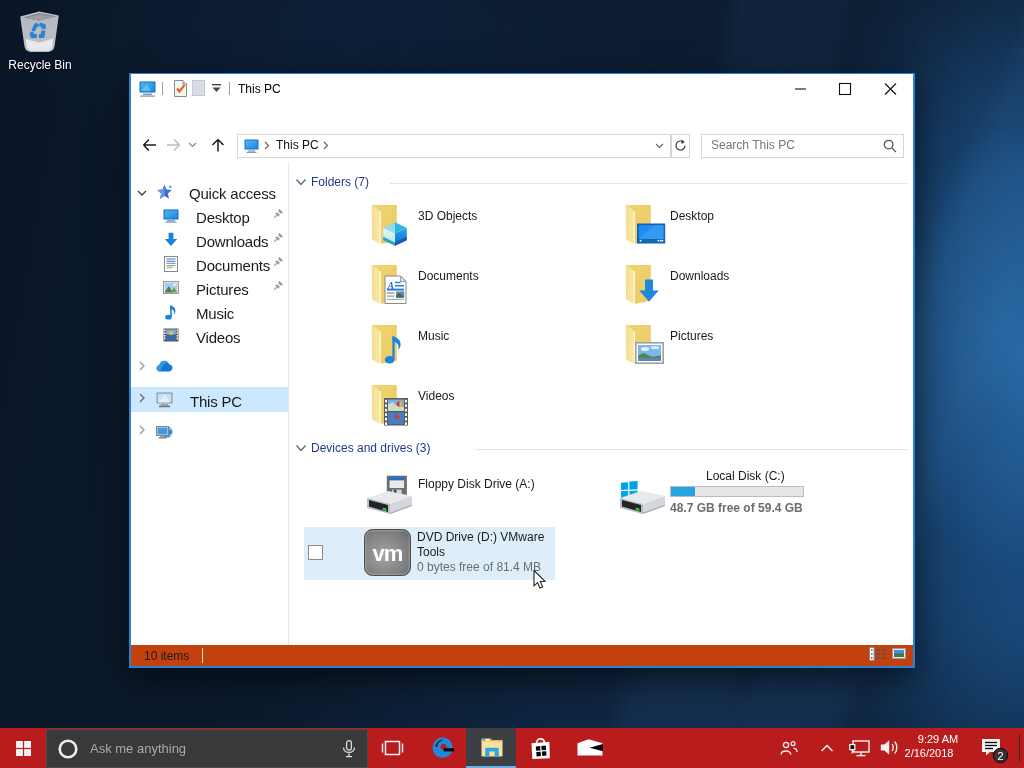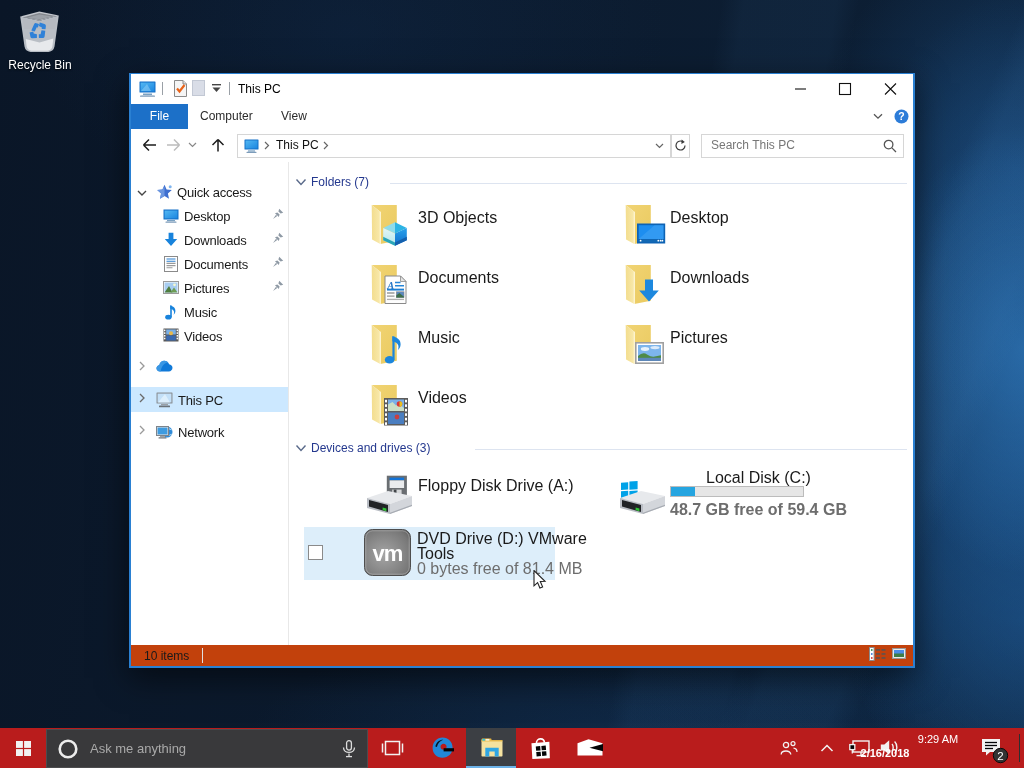--- a/index.html
+++ b/index.html
@@ -36,28 +36,28 @@
   #menubar { left:0; top:30px; width:784px; height:25px; background:#fff; }
   #filetab { position:absolute; left:0; top:0; width:57px; height:25px; background:#1c70c8; color:#fff;
              font-size:12px; text-align:center; line-height:25px; }
   .menuitem { position:absolute; top:0; height:25px; line-height:25px; font-size:12px; color:#2b2b2b; }
   
   #toolbar { left:0; top:55px; width:784px; height:33px; background:#fff; }
   .tbox { position:absolute; top:5px; height:24px; background:#fff; border:1px solid #d6d6d6; }
   
   #nav { left:0; top:90px; width:157px; height:481px; background:#fff; }
   #navsep { left:157px; top:88px; width:1px; height:483px; background:#e8e8e8; }
-  .nrow { position:absolute; left:0; width:157px; height:24px; font-size:13px; letter-spacing:-0.2px; color:#1a1a1a; }
+  .nrow { position:absolute; left:12px; width:157px; height:24px; font-size:15px; letter-spacing:-0.2px; color:#1a1a1a; }
   .nrow .lab { position:absolute; top:4px; }
   .nico { position:absolute; top:4px; }
   
   #content { left:158px; top:88px; width:626px; height:483px; background:#fff; }
   .ghead { position:absolute; font-size:12px; color:#24388e; }
   .gline { position:absolute; height:1px; background:#dde4f0; }
-  .tile-label { position:absolute; font-size:16px; color:#1a1a1a; }
+  .tile-label { position:absolute; font-size:12px; color:#1a1a1a; }
   .sub { color:#6d6d6d; }
   
   #status { left:0; top:571px; width:784px; height:22px; background:#c2410c; font-size:12px; color:#1a1a1a; }
   
   #taskbar { left:0; top:728px; width:1024px; height:40px; background:#b91c1c; }
   #searchbox { position:absolute; left:46px; top:1px; width:322px; height:39px; background:#39393b; border:1px solid #4c4c4e; }
   #askme { position:absolute; left:43px; top:11px; font-size:13px; color:#a9a9a9; }
   #explbtn { position:absolute; left:466px; top:0; width:50px; height:40px; background:#3c3f44; }
   #explbtn .ul { position:absolute; left:0; bottom:0; width:50px; height:2px; background:#6cb2e8; }
   .clk { position:absolute; color:#fff; font-size:11px; text-align:center; width:70px; }
@@ -156,32 +156,20 @@
     <svg class="cap" style="left:647px" viewBox="0 0 45 30">
         <line x1="17" y1="15" x2="28" y2="15" stroke="#111" stroke-width="1.1"></line>
       </svg>
     <svg class="cap" style="left:691px" viewBox="0 0 45 30">
         <rect x="17.5" y="9.5" width="11" height="11" fill="none" stroke="#111" stroke-width="1.1"></rect>
       </svg>
     <svg class="cap" style="left:737px" viewBox="0 0 45 30">
         <path d="M17 9.5 L28 20.5 M28 9.5 L17 20.5" stroke="#111" stroke-width="1.1"></path>
       </svg>
   </div>
-  <div id="menubar" class="abs">
-    <div id="filetab">File</div>
-    <div class="menuitem" style="left:69px;">Computer</div>
-    <div class="menuitem" style="left:150px;">View</div>
-    <svg style="position:absolute;left:742px;top:9px" width="10" height="7" viewBox="0 0 10 7">
-        <path d="M1 1.2 L5 5.2 L9 1.2" stroke="#555" stroke-width="1.3" fill="none"></path>
-      </svg>
-    <svg style="position:absolute;left:763px;top:5px" width="15" height="15" viewBox="0 0 15 15">
-      <circle cx="7.5" cy="7.5" r="7" fill="#2c7cd8"></circle>
-      <text x="7.5" y="11.2" font-size="10.5" font-weight="bold" fill="#fff" text-anchor="middle" font-family="Liberation Sans">?</text>
-    </svg>
-  </div>
   <div style="position:absolute;left:0;top:55px;width:782px;height:1px;background:#ededed;"></div>
   <div id="toolbar" class="abs">
     <svg style="position:absolute;left:11px;top:9px" width="15" height="14" viewBox="0 0 15 14">
       <path d="M14 7 H1.5 M1.5 7 L7 1.5 M1.5 7 L7 12.5" stroke="#1d1d1d" stroke-width="1.5" fill="none"></path>
     </svg>
     <svg style="position:absolute;left:35px;top:9px" width="15" height="14" viewBox="0 0 15 14">
       <path d="M1 7 H13.5 M8 1.5 L13.5 7 M8 12.5 L13.5 7" stroke="#bcbcbc" stroke-width="1.5" fill="none"></path>
     </svg>
     <svg style="position:absolute;left:57px;top:13px" width="9" height="6" viewBox="0 0 9 6">
         <path d="M1 1 L4.5 4.5 L8 1" stroke="#888" stroke-width="1.2" fill="none"></path>
@@ -328,23 +316,20 @@
         <path d="M1 1 L5 5 L1 9" stroke="#9a9a9a" stroke-width="1.3" fill="none"></path>
       </svg>
     <svg class="nico" style="left:25px;top:260px" width="17" height="16" viewBox="0 0 17 16">
       <circle cx="11" cy="8" r="5.5" fill="#2f8ad8"></circle>
       <path d="M6.2 5.4 C8 4.2 12 3.8 15.6 5.8 M6 10.6 C8.5 12 13 12 15.8 10.2" stroke="#bfe0f4" stroke-width="1" fill="none"></path>
       <rect x="0.5" y="2.5" width="12" height="9" fill="#d7dde2" stroke="#7d848b"></rect>
       <rect x="1.6" y="3.6" width="9.8" height="6.8" fill="#3e9be0"></rect>
       <rect x="4" y="12" width="5" height="1" fill="#9aa0a6"></rect>
       <rect x="2.5" y="13.2" width="8" height="1.4" rx="0.5" fill="#6d7378"></rect>
     </svg>
-    <div class="nrow" style="top:257px;">
-        <span class="lab" style="left:47px;">Network</span>
-      </div>
     
     <g></g>
     <svg class="nico" style="left:141px;top:44px" width="12" height="12" viewBox="0 0 12 12">
         <path d="M7.2 0.8 L11.2 4.8 L8.6 5.6 L6.4 3.4 Z M5.4 4.4 L7.6 6.6 L6.8 9 L3 5.2 Z M4 6.8 L5.2 8 L1 11 Z" fill="#8e99a4"></path>
       </svg>
     <svg class="nico" style="left:141px;top:68px" width="12" height="12" viewBox="0 0 12 12">
         <path d="M7.2 0.8 L11.2 4.8 L8.6 5.6 L6.4 3.4 Z M5.4 4.4 L7.6 6.6 L6.8 9 L3 5.2 Z M4 6.8 L5.2 8 L1 11 Z" fill="#8e99a4"></path>
       </svg>
     <svg class="nico" style="left:141px;top:92px" width="12" height="12" viewBox="0 0 12 12">
         <path d="M7.2 0.8 L11.2 4.8 L8.6 5.6 L6.4 3.4 Z M5.4 4.4 L7.6 6.6 L6.8 9 L3 5.2 Z M4 6.8 L5.2 8 L1 11 Z" fill="#8e99a4"></path>
@@ -600,21 +585,21 @@
     <rect x="0.8" y="4.6" width="5" height="5" fill="#040507" stroke="#f2f2f2" stroke-width="1.3"></rect>
     <line x1="3.3" y1="9.6" x2="3.3" y2="13.5" stroke="#f2f2f2" stroke-width="1.3"></line>
   </svg>
 
   <svg style="position:absolute;left:880px;top:11px" width="21" height="17" viewBox="0 0 21 17">
     <path d="M0.8 5.6 H4.4 L9.2 1.2 V15.8 L4.4 11.4 H0.8 Z" fill="#f2f2f2"></path>
     <path d="M12 5 C13.6 6.6 13.6 10.4 12 12" fill="none" stroke="#f2f2f2" stroke-width="1.4"></path>
     <path d="M14.6 2.6 C17.6 5.4 17.6 11.6 14.6 14.4" fill="none" stroke="#f2f2f2" stroke-width="1.4"></path>
   </svg>
   <div class="clk" style="left:903px;top:5px;">9:29 AM</div>
-  <div class="clk" style="left:850px;top:19px;font-weight:bold;">2/16/2018</div>
+  <div class="clk" style="left:894px;top:19px;">2/16/2018</div>
   <div style="position:absolute;left:1019px;top:6px;width:1px;height:28px;background:#2e2e30;"></div>
 
   <svg style="position:absolute;left:981px;top:10px" width="28" height="26" viewBox="0 0 28 26">
     <path d="M1 1 H19 V14 H9 L5 17.5 V14 H1 Z" fill="#f2f2f2"></path>
     <g stroke="#040507" stroke-width="1.3">
       <line x1="4" y1="4.5" x2="16" y2="4.5"></line>
         <line x1="4" y1="7.5" x2="16" y2="7.5"></line>
         <line x1="4" y1="10.5" x2="12" y2="10.5"></line>
     </g>
     <circle cx="19.5" cy="17.5" r="7.2" fill="#333" stroke="#0a0a0a" stroke-width="1"></circle>

